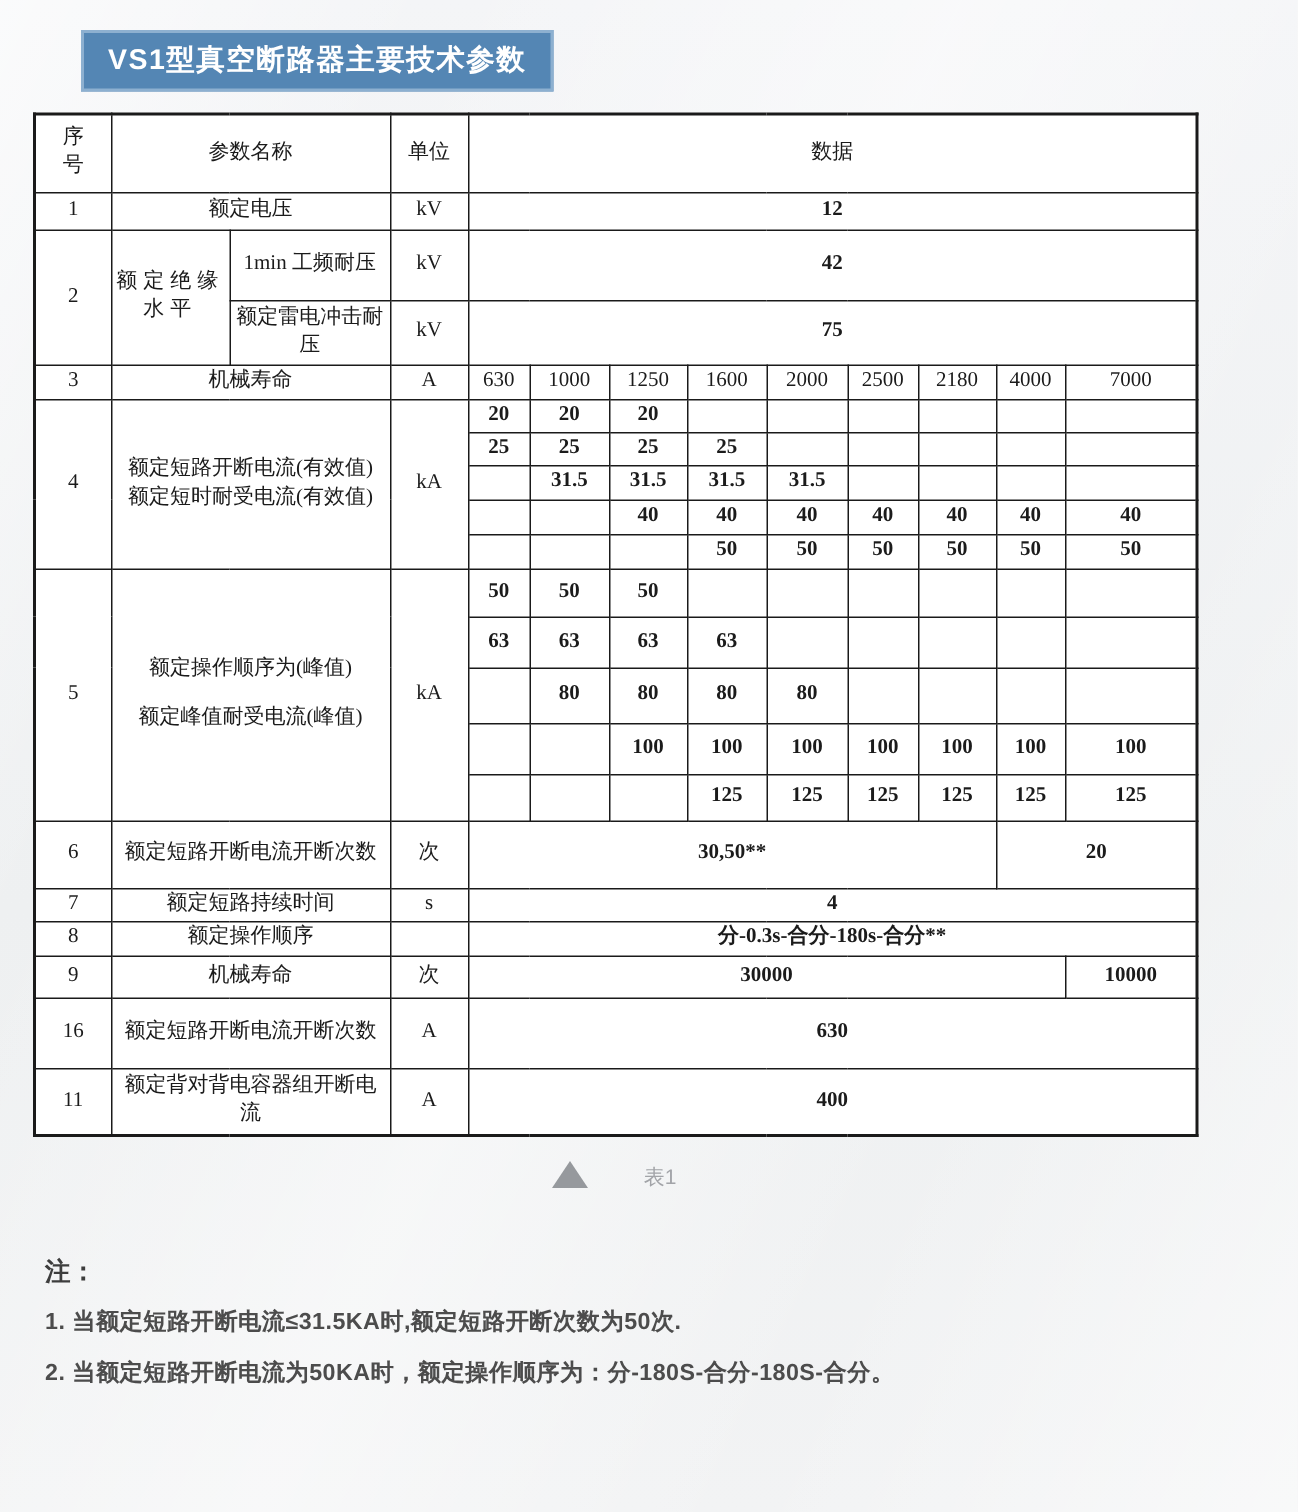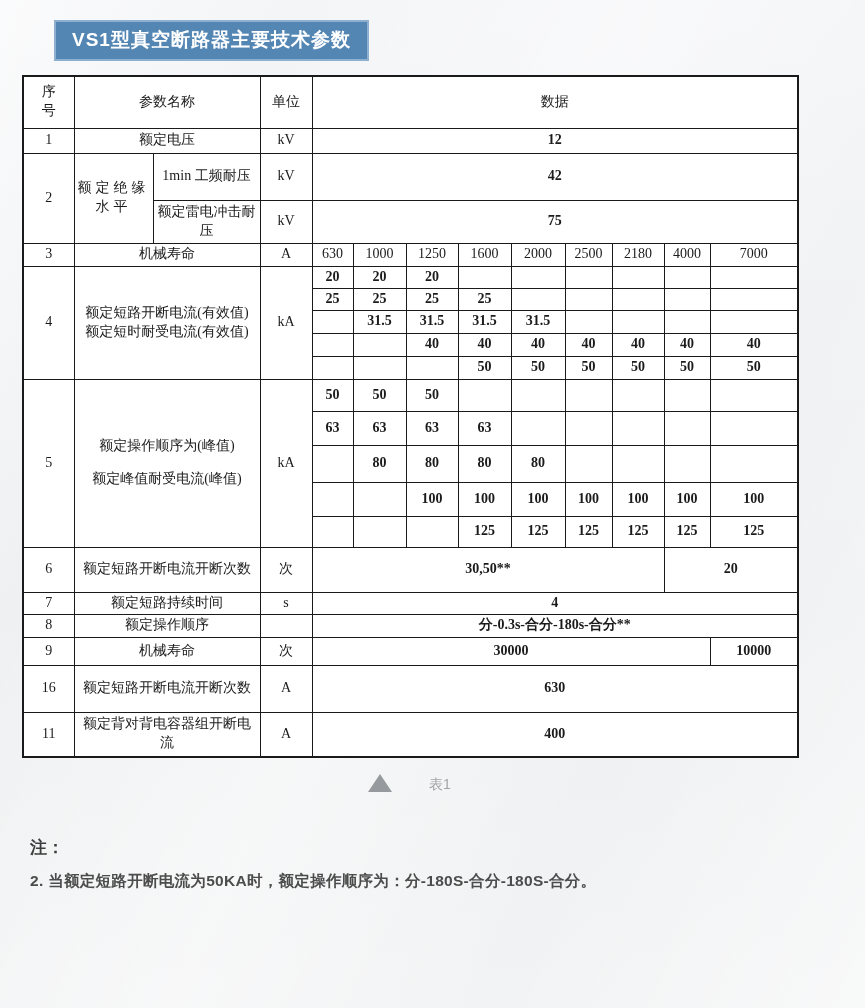--- a/index.html
+++ b/index.html
@@ -302,14 +302,15 @@
 </tbody>
   </table>
 
 <div class="caption">
   <div class="tri"></div>
   <div class="cap-label">表1</div>
 </div>
 
 <div class="notes">
   <div class="notes-heading">注：</div>
+  <div class="note-line">1. 当额定短路开断电流≤31.5KA时,额定短路开断次数为50次.</div>
   <div class="note-line">2. 当额定短路开断电流为50KA时，额定操作顺序为：分-180S-合分-180S-合分。</div>
 </div>
 
 </body></html>

